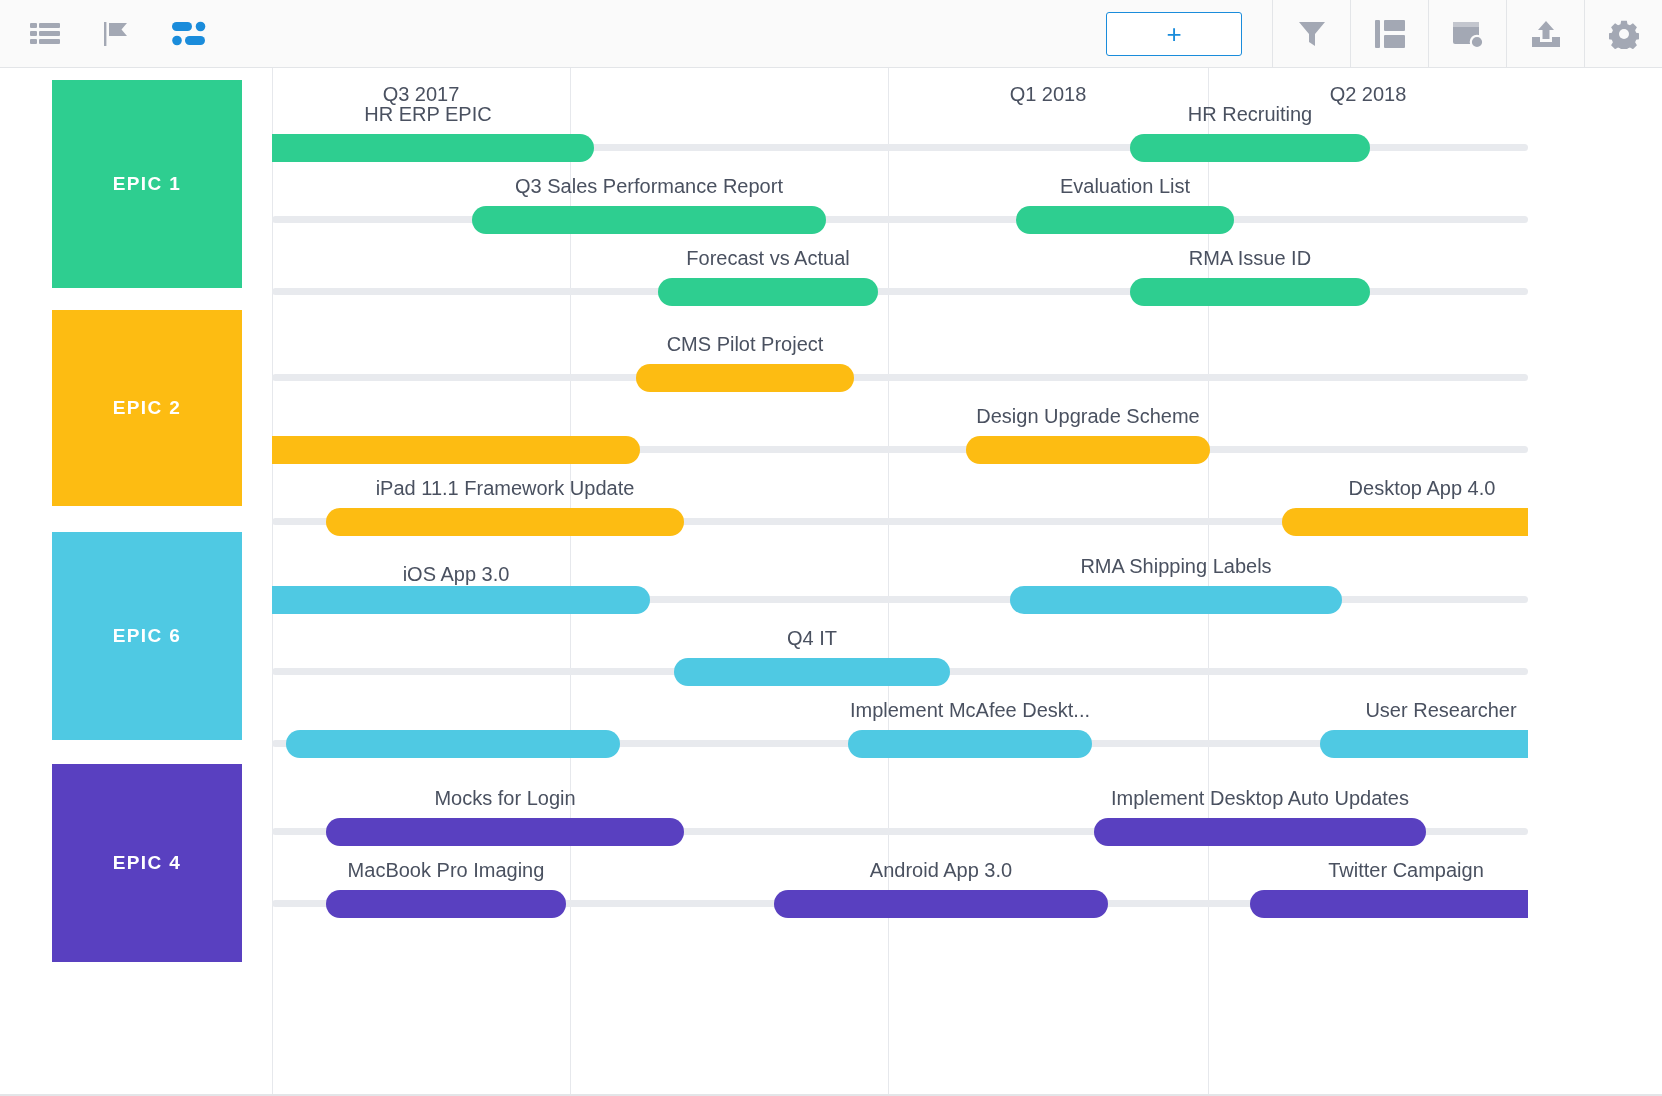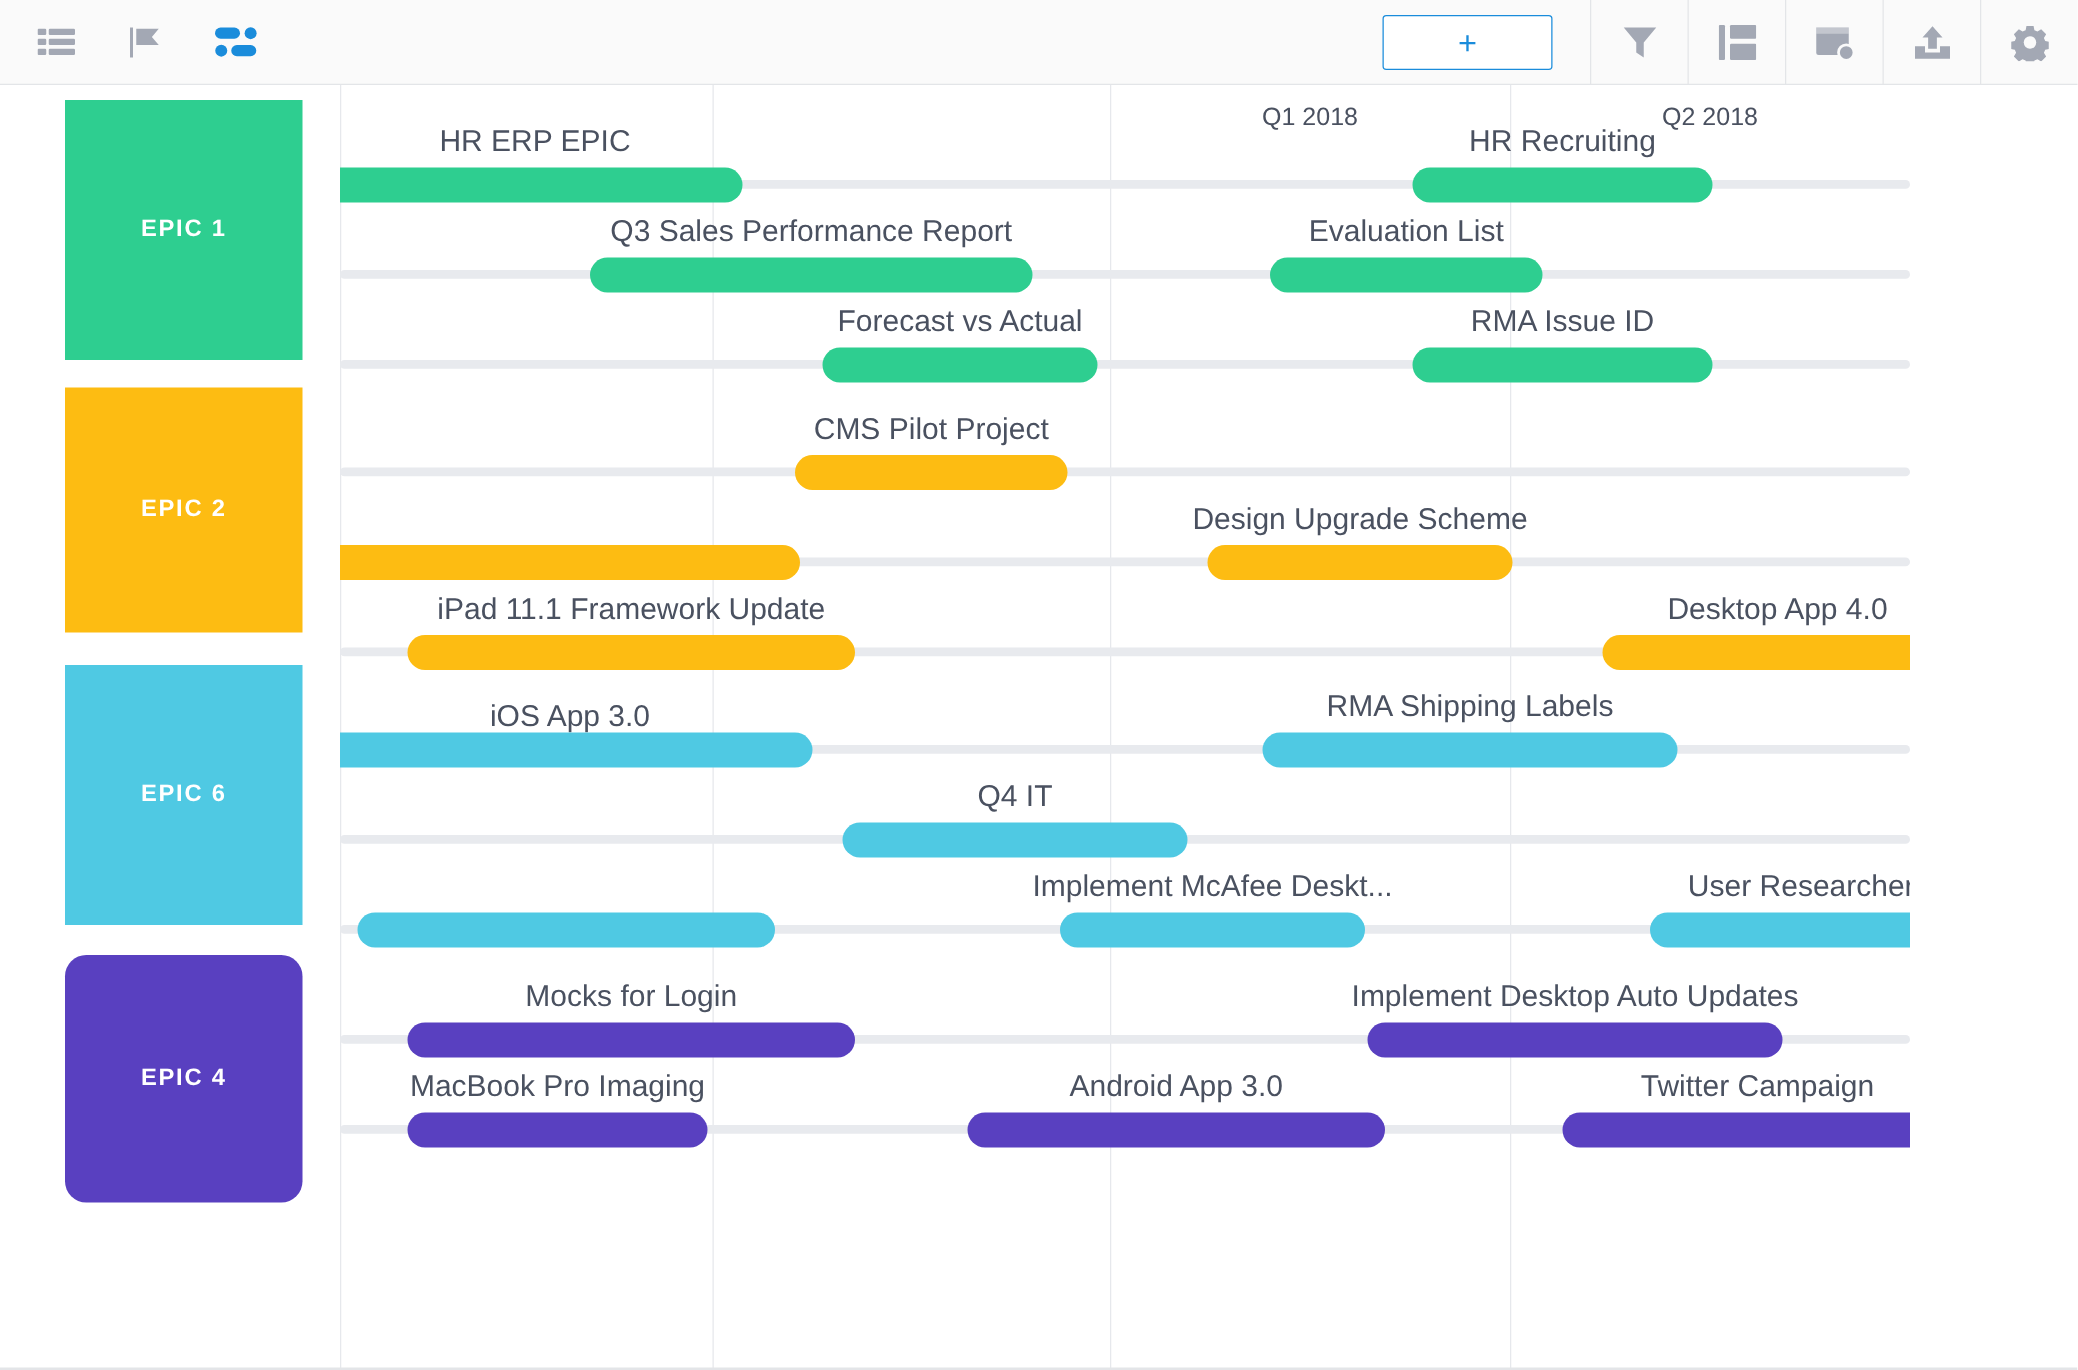--- a/index.html
+++ b/index.html
@@ -97,21 +97,21 @@
     position: absolute; left: 0; width: 1256px; height: 7px;
     background: #e8eaee; border-radius: 4px;
   }
 
   .bar {
     position: absolute; height: 28px; border-radius: 14px;
   }
   .bar-label {
     position: absolute; height: 28px;
     display: flex; align-items: center; justify-content: center;
-    color: #4a5160; font-size: 24px; white-space: nowrap;
+    color: #4a5160; font-size: 20px; white-space: nowrap;
     font-family: "Liberation Sans", sans-serif;
   }
 
   .bottom-rule {
     position: absolute; left: 0; bottom: 0;
     width: 1662px; height: 2px; background: #e3e5e8;
   }
 </style>
 </head>
 <body>
@@ -194,28 +194,29 @@
 
   </div>
 </div>
 
 <div class="board">
 
   <div class="epic-rail">
       <div class="epic-block" style="top: 12px; height: 208px; background: rgb(46, 206, 144);">EPIC 1</div>
       <div class="epic-block" style="top: 242px; height: 196px; background: rgb(253, 188, 18);">EPIC 2</div>
       <div class="epic-block" style="top: 464px; height: 208px; background: rgb(79, 201, 227);">EPIC 6</div>
-      <div class="epic-block" style="top: 696px; height: 198px; background: rgb(89, 64, 192); border-radius: 17px;">EPIC 4</div>
+      <div class="epic-block" style="top: 696px; height: 198px; background: rgb(89, 64, 192);">EPIC 4</div>
     </div>
 
   <div class="timeline">
       <div class="q-divider" style="left: 0px;"></div>
       <div class="q-divider" style="left: 298px;"></div>
       <div class="q-divider" style="left: 616px;"></div>
       <div class="q-divider" style="left: 936px;"></div>
+      <div class="q-header" style="left: 0px; width: 298px;">Q3 2017</div>
       <div class="q-header" style="left: 616px; width: 320px;">Q1 2018</div>
       <div class="q-header" style="left: 936px; width: 320px;">Q2 2018</div>
       <div class="row-line" style="top: 76px;"></div>
       <div class="row-line" style="top: 148px;"></div>
       <div class="row-line" style="top: 220px;"></div>
       <div class="bar-label" style="left: -10px; width: 332px; top: 32px;">HR ERP EPIC</div>
       <div class="bar" title="HR ERP EPIC" style="left: -10px; width: 332px; top: 66px; background: rgb(46, 206, 144); border-top-left-radius: 0px; border-bottom-left-radius: 0px;"></div>
       <div class="bar-label" style="left: 858px; width: 240px; top: 32px;">HR Recruiting</div>
       <div class="bar" title="HR Recruiting" style="left: 858px; width: 240px; top: 66px; background: rgb(46, 206, 144);"></div>
       <div class="bar-label" style="left: 200px; width: 354px; top: 104px;">Q3 Sales Performance Report</div>

